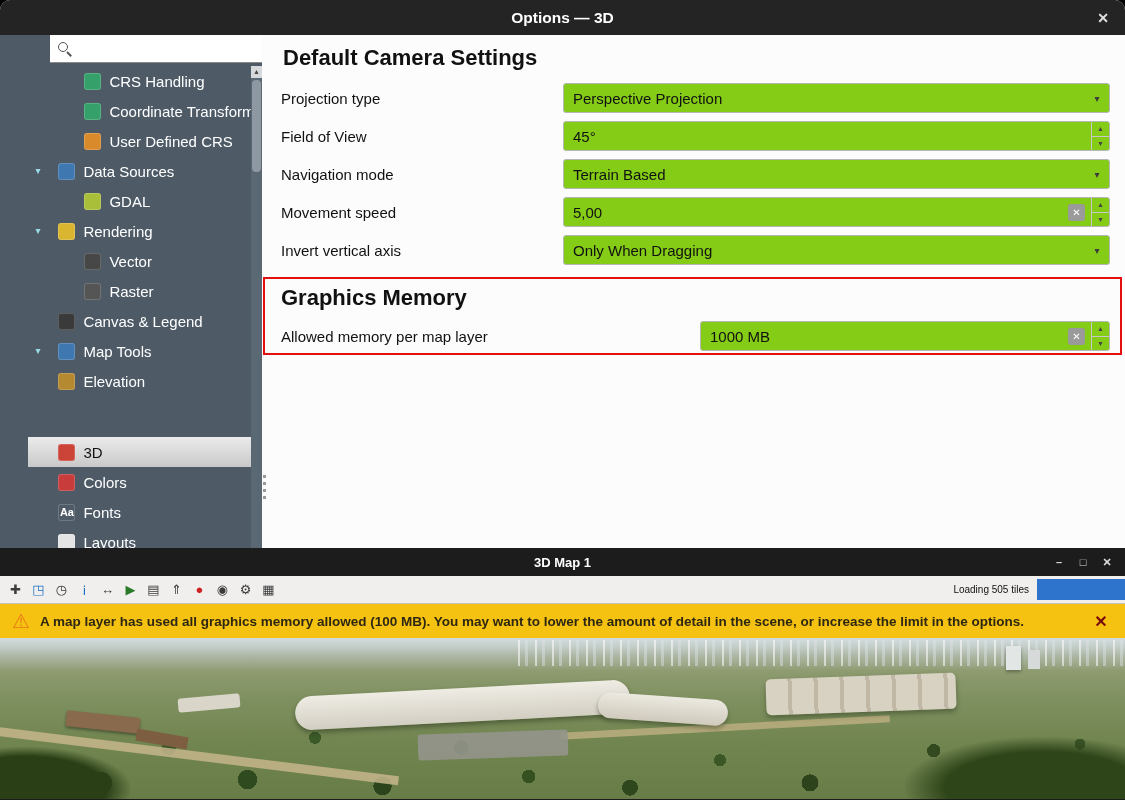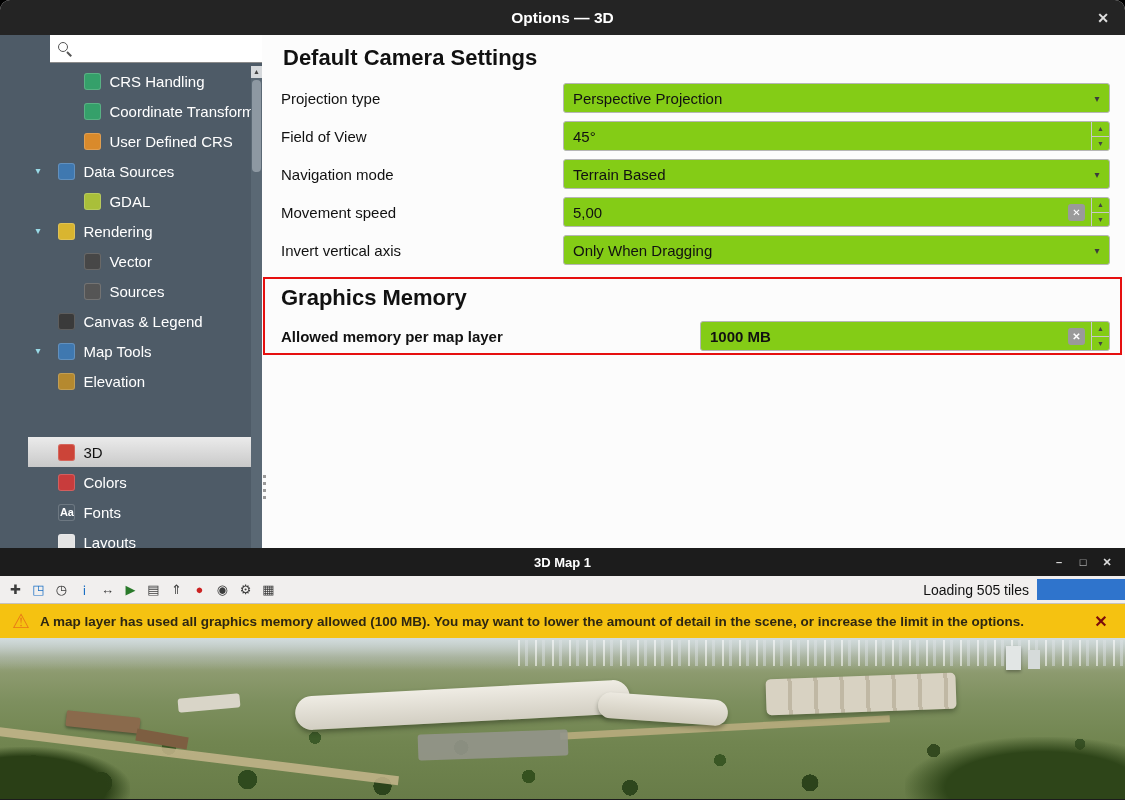--- a/index.html
+++ b/index.html
@@ -43,34 +43,34 @@
   .ctl-val{flex:1;padding-left:9px;font-size:15px;color:#111;white-space:nowrap;}
   .combo-arrow{width:24px;text-align:center;color:#3c3c3c;font-size:10px;}
   .clear-btn{width:17px;height:17px;background:#9a9a9a;border-radius:3px;color:#fff;font-size:10px;line-height:17px;text-align:center;margin-right:6px;flex:0 0 17px;}
   .spin-btns{width:17px;border-left:1px solid #c8c8c8;height:100%;display:flex;flex-direction:column;flex:0 0 17px;}
   .sb{flex:1;font-size:7px;color:#444;text-align:center;line-height:14px;}
   .sb.up{border-bottom:1px solid #c8c8c8;}
 
   .red-box{border:2px solid #e60f0f;margin:12px -12px 0 -18px;padding:2px 10px 2px 16px;}
   .red-box h2.section{margin:4px 0 10px 0;}
   .red-box .f-label{width:419px;flex:0 0 419px;}
-  .red-box .form-row{margin-bottom:0;font-weight:bold;}
+  .red-box .form-row{margin-bottom:0;}
 
   
   .map-window{position:absolute;top:548px;left:0;width:1125px;height:252px;overflow:hidden;background:#1c1c1c;}
   .map-titlebar{height:28px;background:#1c1c1c;color:#fff;display:flex;align-items:center;justify-content:center;font-weight:bold;font-size:13px;position:relative;}
   .win-btns{position:absolute;right:6px;top:0;height:28px;display:flex;align-items:center;}
   .win-btn{width:24px;text-align:center;color:#dcdcdc;font-size:11px;}
   .map-toolbar{height:28px;background:#f1efee;border-bottom:1px solid #c6c2be;display:flex;align-items:center;padding-left:4px;box-sizing:border-box;}
   .tb-icon{width:23px;height:22px;display:flex;align-items:center;justify-content:center;font-size:13px;color:#3c3c3c;}
   .tb-icon.blue{color:#1a6fc4;}
   .tb-icon.red{color:#cc2222;}
   .tb-icon.green{color:#2a7a2a;}
   .tb-spacer{flex:1;}
-  .status-text{font-size:14px;color:#111;margin-right:8px;white-space:nowrap;}
+  .status-text{font-size:10px;color:#111;margin-right:8px;white-space:nowrap;}
   .progress{width:88px;height:21px;background:linear-gradient(#56a)}
   .warning-bar{height:34px;display:flex;align-items:center;padding:0 12px;box-sizing:border-box;background:#f5c211;}
   .warn-icon{font-size:20px;color:#e87817;margin-right:10px;line-height:34px;}
   .warn-text{flex:1;font-size:13.5px;font-weight:bold;color:#2e2712;white-space:nowrap;overflow:hidden;}
   .warn-close{font-size:16px;font-weight:bold;color:#7a0b0b;width:24px;text-align:center;}
 
   
   .map-view{position:relative;height:161px;overflow:hidden;
     background:linear-gradient(180deg,#b4bdb4 0%,#9fa98b 10%,#8c9a6e 22%,#7d8f5e 40%,#718550 65%,#687c48 100%);}
   .mv{position:absolute;}
@@ -152,21 +152,21 @@
             <span class="arrow">▾</span>
             <span class="s-icon" style="background: rgb(217, 181, 48);"></span>
             <span>Rendering</span>
           </div>
           <div class="side-item lvl2">
             <span class="s-icon" style="background: rgb(71, 71, 71);"></span>
             <span>Vector</span>
           </div>
           <div class="side-item lvl2">
             <span class="s-icon" style="background: rgb(85, 85, 85);"></span>
-            <span>Sources</span>
+            <span>Raster</span>
           </div>
           <div class="side-item lvl1">
             <span class="s-icon" style="background: rgb(58, 58, 58);"></span>
             <span>Canvas &amp; Legend</span>
           </div>
           <div class="side-item lvl1">
             <span class="arrow">▾</span>
             <span class="s-icon" style="background: rgb(63, 120, 176);"></span>
             <span>Map Tools</span>
           </div>

